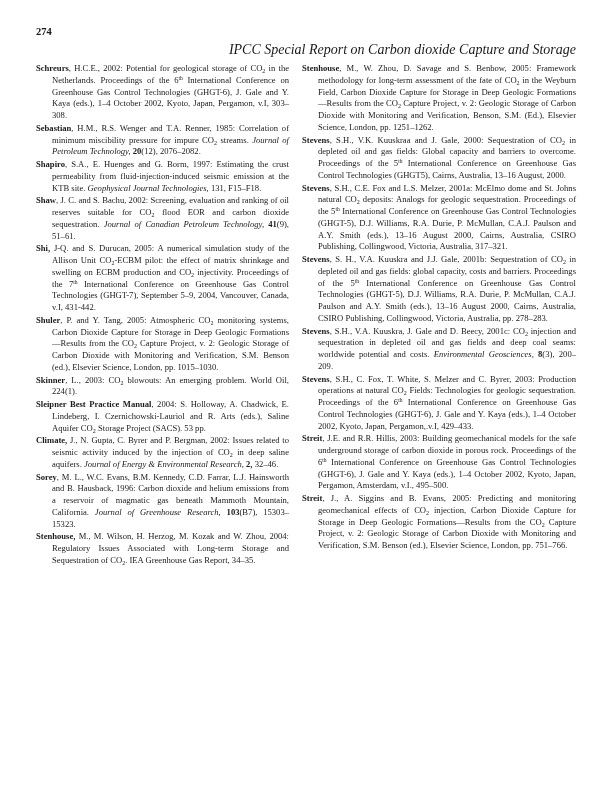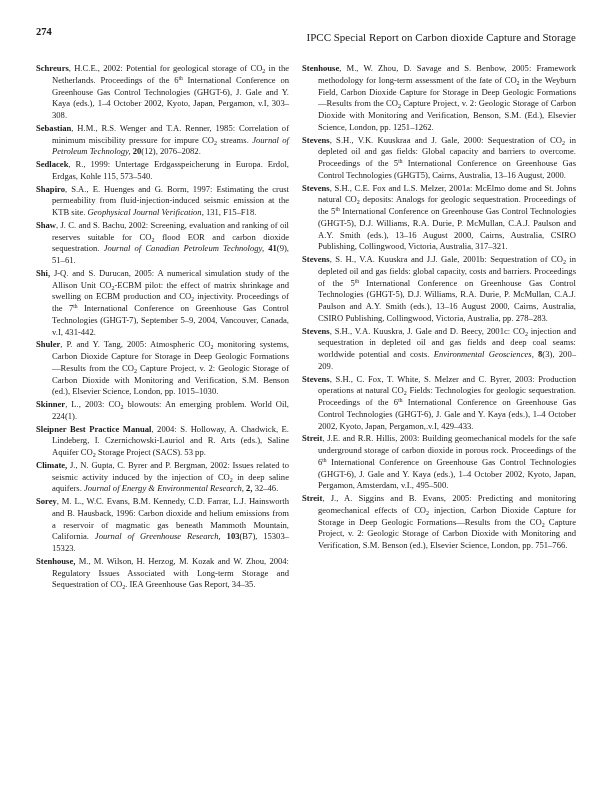--- a/index.html
+++ b/index.html
@@ -1,20 +1,20 @@
 <!DOCTYPE html>
 <html><head>
 <meta charset="utf-8">
 <style>
   html, body { margin: 0; padding: 0; background: #ffffff; }
   body { width: 612px; height: 792px; position: relative; overflow: hidden;
          font-family: "Liberation Serif", "DejaVu Serif", serif; color: #1a1a1a; }
   .header { position: absolute; top: 26px; left: 36px; width: 540px; height: 14px; }
   .page-number { position: absolute; left: 0; top: 0; font-weight: bold; font-size: 10.5px; }
-  .running-title { position: absolute; right: 0; top: 5px; font-size: 11px; }
+  .running-title { position: absolute; right: 0; top: 16px; font-style: italic; font-size: 14px; }
   .column { position: absolute; top: 63px; width: 253px; }
   .col-left { left: 36px; }
   .col-right { left: 302px; width: 274px; }
   .ref { font-size: 8.6px; line-height: 11.75px; text-align: justify; padding-left: 16px;
          text-indent: -16px; margin: 0 0 1px 0; hyphens: none; }
   .ref .author { font-weight: bold; margin-top: 8px; }
   .ref i { font-style: italic; }
   .ref b { font-weight: bold; }
   sub { font-size: 6px; vertical-align: -2px; line-height: 0; }
   sup { font-size: 5.5px; vertical-align: 3px; line-height: 0; }
@@ -23,22 +23,21 @@
 <body>
 
 <div class="header">
   <span class="page-number">274</span>
   <span class="running-title">IPCC Special Report on Carbon dioxide Capture and Storage</span>
 </div>
 
 <div class="column col-left">
     <p class="ref"><span class="author">Schreurs</span><span>, H.C.E., 2002: Potential for geological storage of CO<sub>2</sub> in the Netherlands. Proceedings of the 6<sup>th</sup> International Conference on Greenhouse Gas Control Technologies (GHGT-6), J. Gale and Y. Kaya (eds.), 1–4 October 2002, Kyoto, Japan, Pergamon, v.I, 303–308.</span></p>
     <p class="ref"><span class="author">Sebastian</span><span>, H.M., R.S. Wenger and T.A. Renner, 1985: Correlation of minimum miscibility pressure for impure CO<sub>2</sub> streams. <i>Journal of Petroleum Technology,</i> <b>20</b>(12), 2076–2082.</span></p>
-    <p class="ref"><span class="author">Sedlacek</span><span>, R., 1999: Untertage Erdgasspeicherung in Europa. Erdol, Erdgas, Kohle 115, 573–540.</span></p>
-    <p class="ref"><span class="author">Shapiro</span><span>, S.A., E. Huenges and G. Borm, 1997: Estimating the crust permeability from fluid-injection-induced seismic emission at the KTB site. <i>Geophysical Journal Verification,</i> 131, F15–F18.</span></p>
+    <p class="ref"><span class="author">Shapiro</span><span>, S.A., E. Huenges and G. Borm, 1997: Estimating the crust permeability from fluid-injection-induced seismic emission at the KTB site. <i>Geophysical Journal Technologies,</i> 131, F15–F18.</span></p>
     <p class="ref"><span class="author">Shaw</span><span>, J. C. and S. Bachu, 2002: Screening, evaluation and ranking of oil reserves suitable for CO<sub>2</sub> flood EOR and carbon dioxide sequestration. <i>Journal of Canadian Petroleum Technology,</i> <b>41</b>(9), 51–61.</span></p>
     <p class="ref"><span class="author">Shi,</span><span> J-Q. and S. Durucan, 2005: A numerical simulation study of the Allison Unit CO<sub>2</sub>-ECBM pilot: the effect of matrix shrinkage and swelling on ECBM production and CO<sub>2</sub> injectivity. Proceedings of the 7<sup>th</sup> International Conference on Greenhouse Gas Control Technologies (GHGT-7), September 5–9, 2004, Vancouver, Canada, v.I, 431-442.</span></p>
     <p class="ref"><span class="author">Shuler</span><span>, P. and Y. Tang, 2005: Atmospheric CO<sub>2</sub> monitoring systems, Carbon Dioxide Capture for Storage in Deep Geologic Formations—Results from the CO<sub>2</sub> Capture Project, v. 2: Geologic Storage of Carbon Dioxide with Monitoring and Verification, S.M. Benson (ed.), Elsevier Science, London, pp. 1015–1030.</span></p>
     <p class="ref"><span class="author">Skinner</span><span>, L., 2003: CO<sub>2</sub> blowouts: An emerging problem. World Oil, 224(1).</span></p>
     <p class="ref"><span class="author">Sleipner Best Practice Manual</span><span>, 2004: S. Holloway, A. Chadwick, E. Lindeberg, I. Czernichowski-Lauriol and R. Arts (eds.), Saline Aquifer CO<sub>2</sub> Storage Project (SACS). 53 pp.</span></p>
     <p class="ref"><span class="author">Climate,</span><span> J., N. Gupta, C. Byrer and P. Bergman, 2002: Issues related to seismic activity induced by the injection of CO<sub>2</sub> in deep saline aquifers. <i>Journal of Energy &amp; Environmental Research,</i> <b>2,</b> 32–46.</span></p>
     <p class="ref"><span class="author">Sorey</span><span>, M. L., W.C. Evans, B.M. Kennedy, C.D. Farrar, L.J. Hainsworth and B. Hausback, 1996: Carbon dioxide and helium emissions from a reservoir of magmatic gas beneath Mammoth Mountain, California. <i>Journal of Greenhouse Research,</i> <b>103</b>(B7), 15303–15323.</span></p>
     <p class="ref"><span class="author">Stenhouse,</span><span> M., M. Wilson, H. Herzog, M. Kozak and W. Zhou, 2004: Regulatory Issues Associated with Long-term Storage and Sequestration of CO<sub>2</sub>. IEA Greenhouse Gas Report, 34–35.</span></p>
   </div>
 <div class="column col-right">

